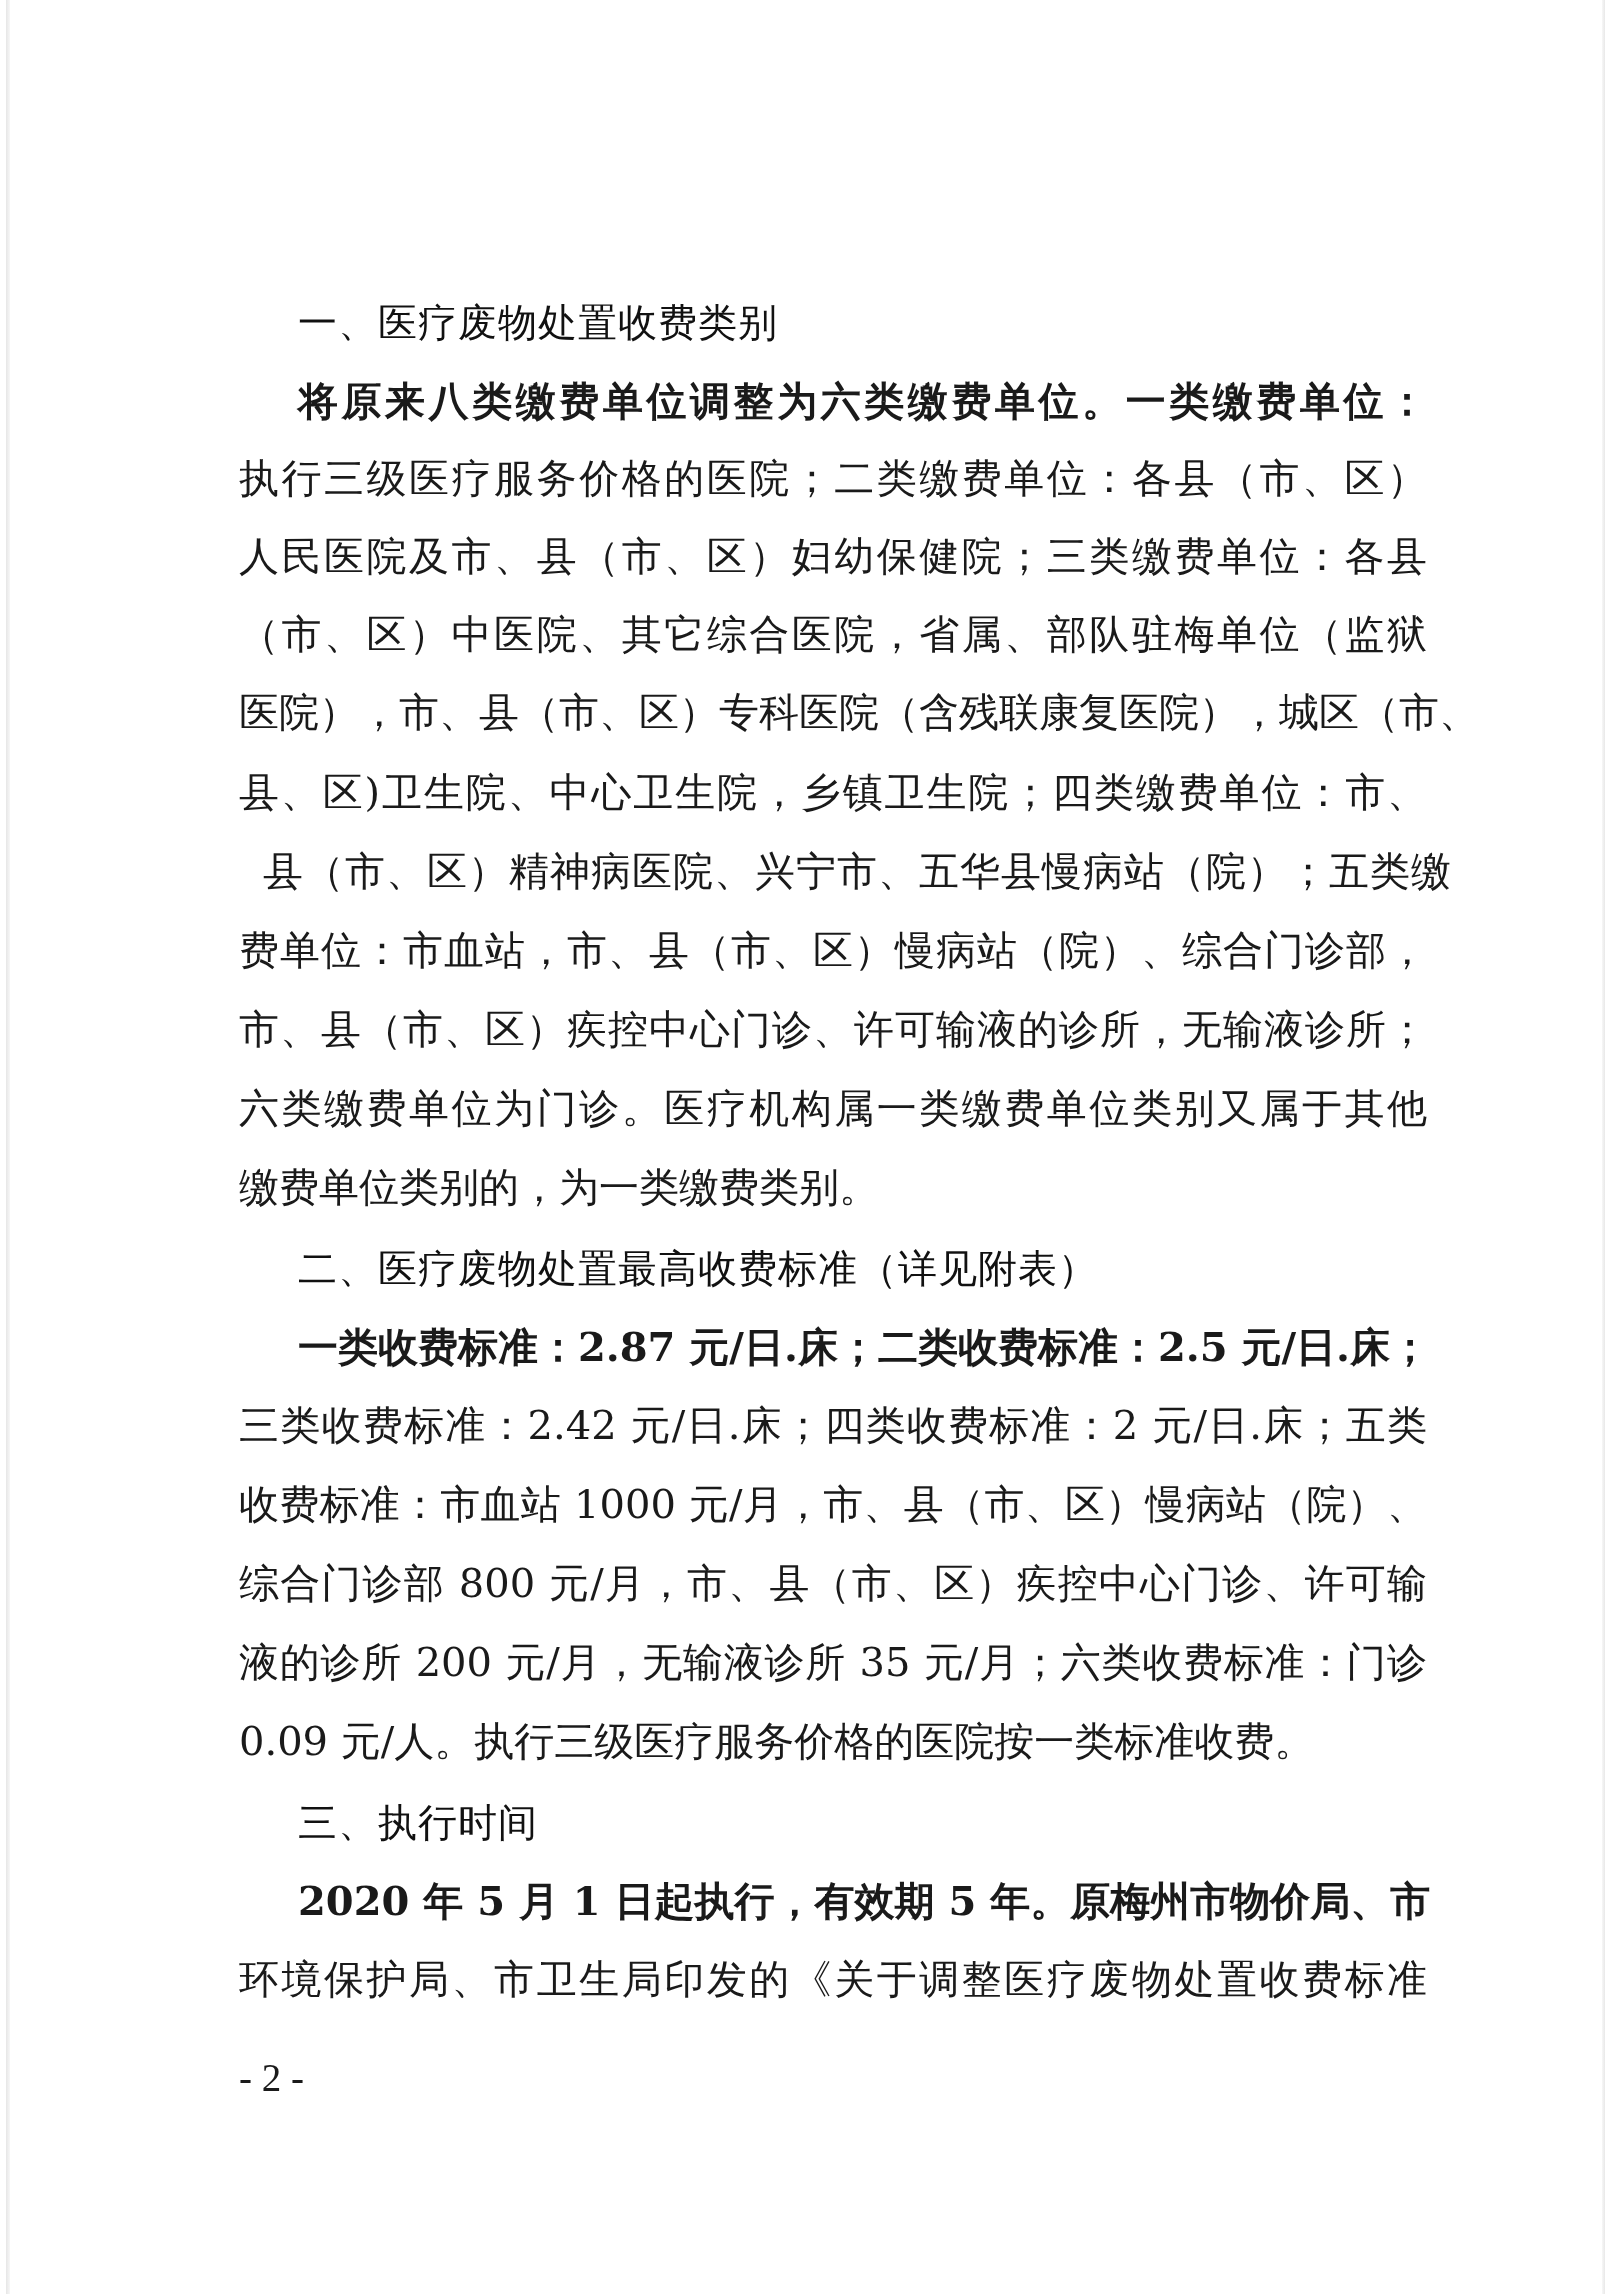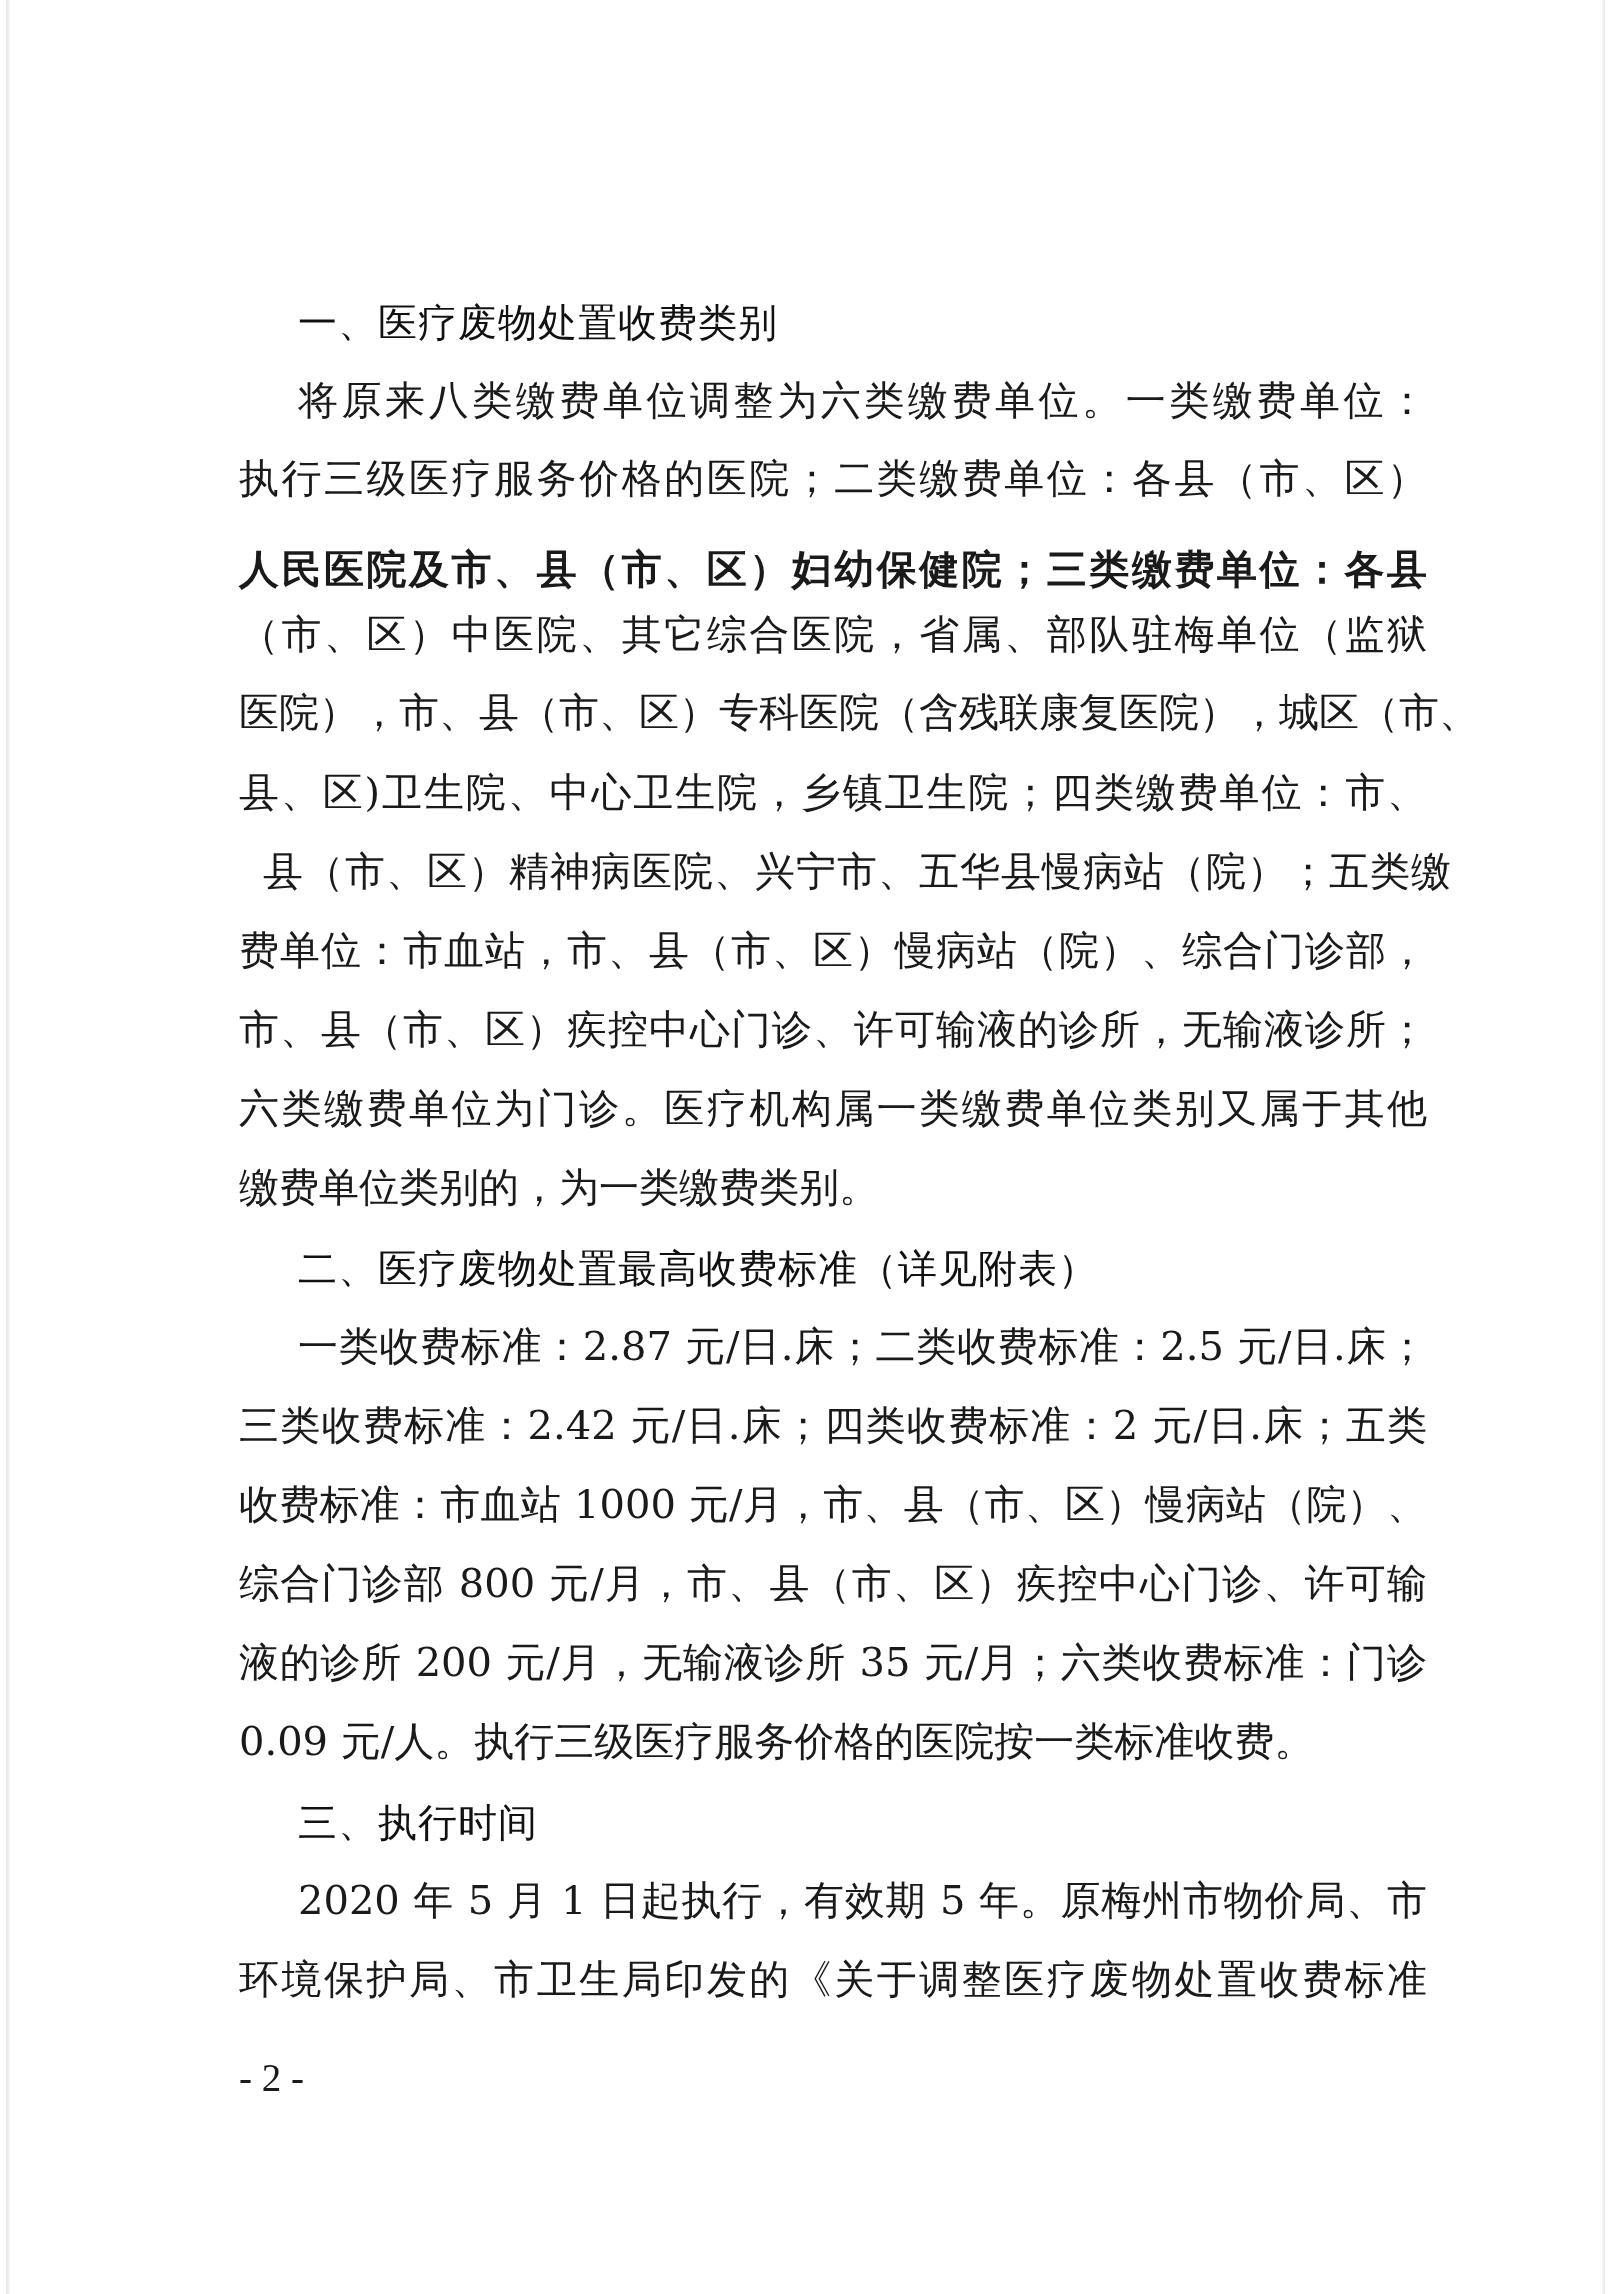--- a/index.html
+++ b/index.html
@@ -48,20 +48,21 @@
     text-align: justify;
     text-align-last: justify;
     letter-spacing: 0;
   }
   .line.last {
     text-align-last: left;
   }
   .line.indent {
     left: 59px;
     width: 1129px;
+    font-weight: bold;
   }
   .heading {
     position: absolute;
     left: 59px;
     height: 59px;
     font-family: "DejaVu Sans", "Liberation Sans", sans-serif;
     font-weight: normal;
     font-size: 39px;
     line-height: 59px;
     white-space: nowrap;
@@ -83,21 +84,21 @@
 
 <div class="scan-edge-left"></div>
 <div class="scan-edge-right"></div>
 
 <div class="page">
 
   <div class="heading" style="top:293px;">一、医疗废物处置收费类别</div>
 
   <div class="line indent" style="top:371px;">将原来八类缴费单位调整为六类缴费单位。一类缴费单位：</div>
   <div class="line" style="top:449px;">执行三级医疗服务价格的医院；二类缴费单位：各县（市、区）</div>
-  <div class="line" style="top:539px;font-weight:bold;">人民医院及市、县（市、区）妇幼保健院；三类缴费单位：各县</div>
+  <div class="line" style="top:527px;">人民医院及市、县（市、区）妇幼保健院；三类缴费单位：各县</div>
   <div class="line" style="top:605px;">（市、区）中医院、其它综合医院，省属、部队驻梅单位（监狱</div>
   <div class="line" style="top:683px;">医院），市、县（市、区）专科医院（含残联康复医院），城区（市、</div>
   <div class="line" style="top:763px;">县、区)卫生院、中心卫生院，乡镇卫生院；四类缴费单位：市、</div>
   <div class="line" style="top:842px;margin-left:24px;">县（市、区）精神病医院、兴宁市、五华县慢病站（院）；五类缴</div>
   <div class="line" style="top:921px;">费单位：市血站，市、县（市、区）慢病站（院）、综合门诊部，</div>
   <div class="line" style="top:1000px;">市、县（市、区）疾控中心门诊、许可输液的诊所，无输液诊所；</div>
   <div class="line" style="top:1079px;">六类缴费单位为门诊。医疗机构属一类缴费单位类别又属于其他</div>
   <div class="line last" style="top:1158px;">缴费单位类别的，为一类缴费类别。</div>
 
   <div class="heading" style="top:1239px;text-align:right;">二、医疗废物处置最高收费标准（详见附表）</div>

